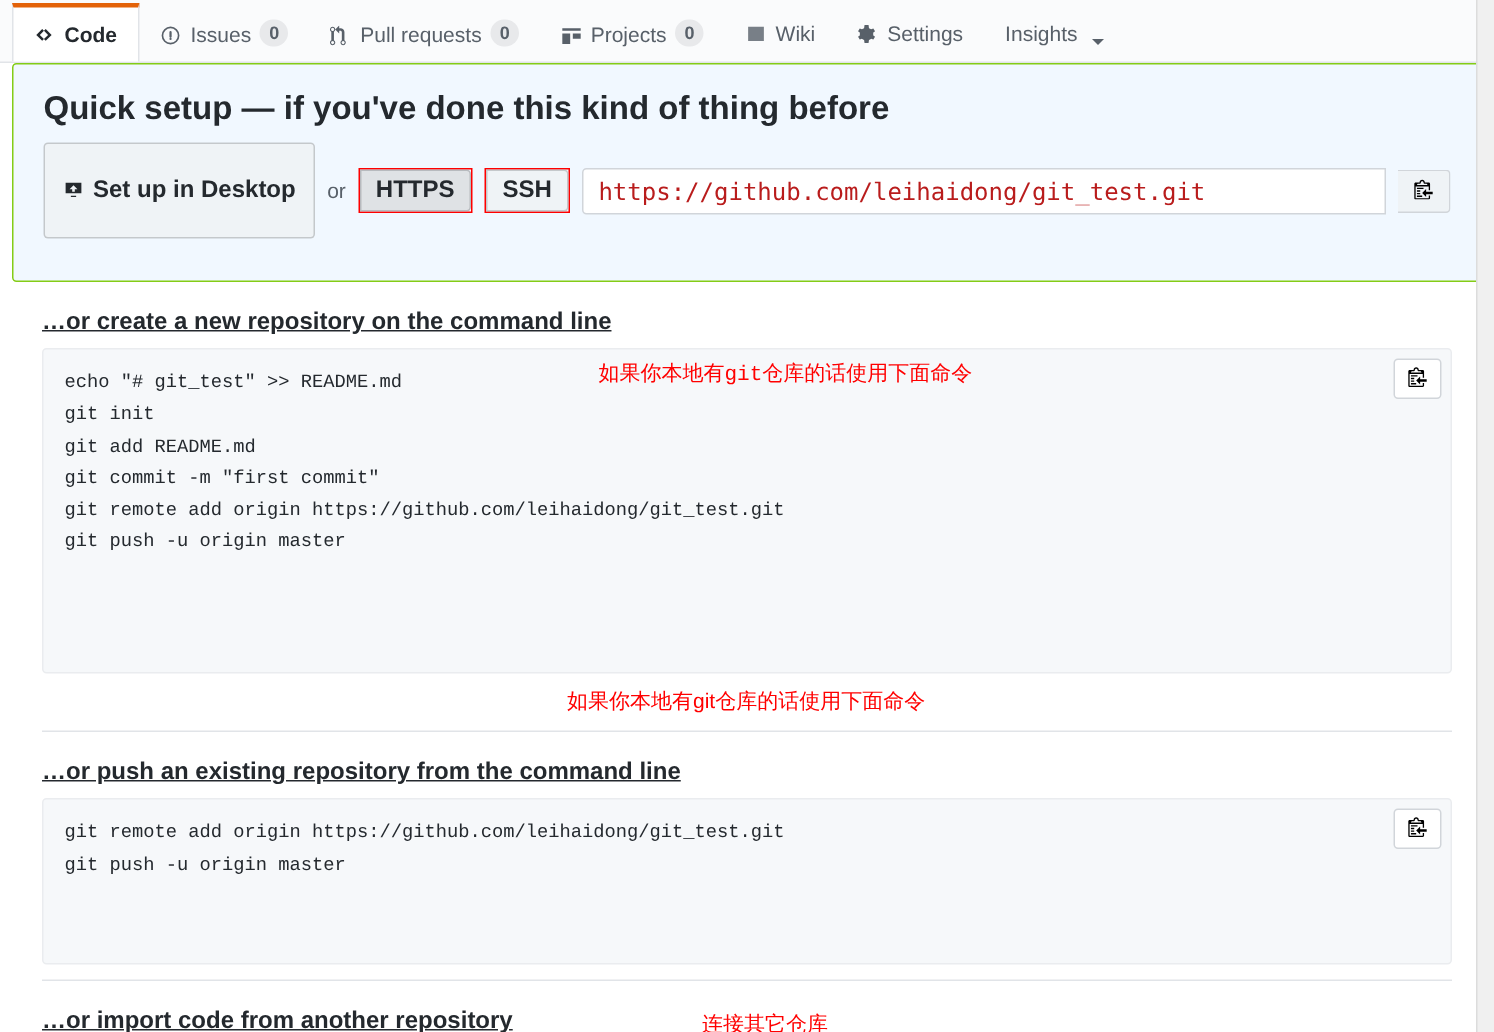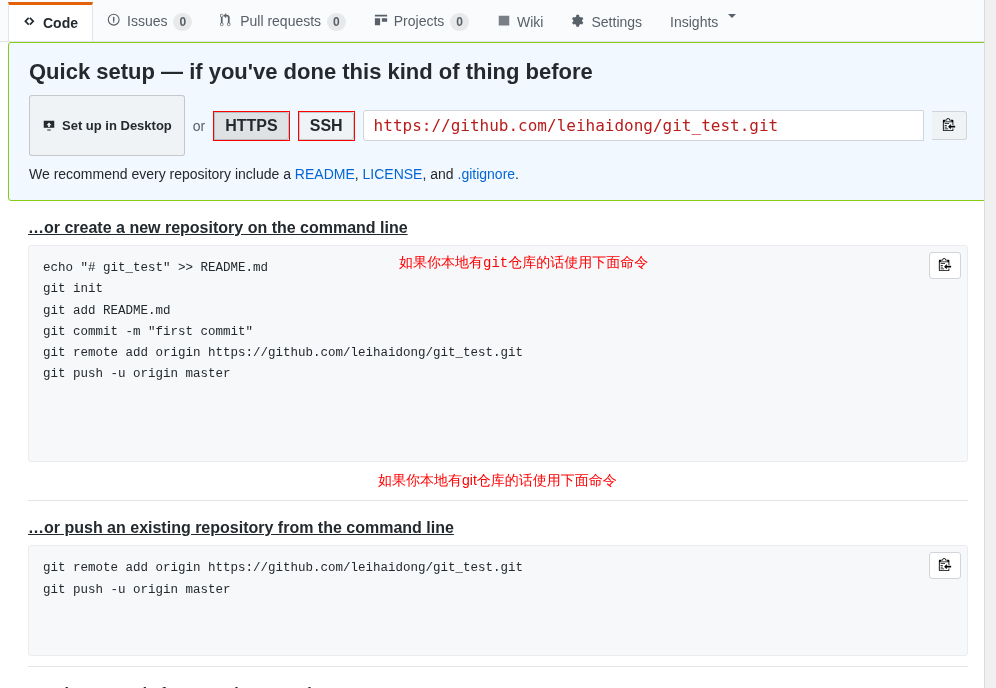--- a/index.html
+++ b/index.html
@@ -1,28 +1,28 @@
 <!DOCTYPE html>
 <html><head>
 <meta charset="utf-8">
 <style>
 * { box-sizing: border-box; margin: 0; padding: 0; }
 body { font-family: -apple-system, BlinkMacSystemFont, "Segoe UI", Helvetica, Arial, sans-serif; font-size: 14px; color: #24292e; background: #fff; width: 996px; }
 .tabnav { border-bottom: 1px solid #e1e4e8; display: flex; align-items: center; padding: 0 8px; background: #fafbfc; }
-.tabnav-tab { display: flex; align-items: flex-start; padding: 10px 14px; color: #586069; cursor: pointer; font-size: 14px; border-top: 3px solid transparent; gap: 6px; }
+.tabnav-tab { display: flex; align-items: flex-end; padding: 10px 14px; color: #586069; cursor: pointer; font-size: 14px; border-top: 3px solid transparent; gap: 6px; }
 .tabnav-tab.selected { background: #fff; border-top: 3px solid #e36209; border-left: 1px solid #e1e4e8; border-right: 1px solid #e1e4e8; color: #24292e; font-weight: 600; margin-bottom: -1px; }
 .counter { background: rgba(27,31,35,0.08); border-radius: 20px; padding: 2px 6px; font-size: 12px; color: #586069; font-weight: 600; }
 .icon { display: inline-flex; align-items: center; justify-content: center; }
 .caret { display: inline-block; width: 0; height: 0; border-left: 4px solid transparent; border-right: 4px solid transparent; border-top: 4px solid #586069; margin-left: 4px; vertical-align: middle; }
 .content { padding: 0 8px; }
 .quick-setup { border: 1px solid #84cc16; background: #f1f8ff; border-radius: 3px; padding: 16px 20px 18px 20px; margin-top: 0; }
 h2 { font-size: 22px; font-weight: 600; margin-bottom: 10px; }
 h3 { font-size: 16px; font-weight: 600; margin-bottom: 8px; text-decoration: underline; }
 .clone-row { display: flex; align-items: center; gap: 8px; margin-bottom: 10px; position: relative; }
-.btn { background: #eff3f6; border: 1px solid rgba(27,31,35,0.2); border-radius: 3px; padding: 22px 12px; font-size: 13px; font-weight: 600; color: #24292e; cursor: pointer; display: inline-flex; align-items: center; gap: 6px; }
+.btn { background: #eff3f6; border: 1px solid rgba(27,31,35,0.2); border-radius: 3px; padding: 22px 12px; font-size: 16px; font-weight: 600; color: #24292e; cursor: pointer; display: inline-flex; align-items: center; gap: 6px; }
 .btn-group { display: inline-flex; }
 .btn-group .btn-sm { border-radius: 0; margin-left: -1px; padding: 4px 10px; font-size: 16px; }
 .btn-group .btn-sm:first-child { border-radius: 3px 0 0 3px; margin-left: 0; }
 .btn-group .btn-sm:last-child { border-radius: 0 3px 3px 0; }
 .btn-sm.active { background: #dfe2e5; }
 .clone-url { flex: 1; border: 1px solid #d1d5da; border-radius: 3px 0 0 3px; padding: 5px 10px; font-family: SFMono-Regular, Consolas, monospace; font-size: 16px; color: #b91c1c; background: #fff; }
 .clipboard-btn { border: 1px solid #d1d5da; border-left: none; border-radius: 0 3px 3px 0; background: #eff3f6; padding: 5px 10px; cursor: pointer; }
 .or-text { color: #586069; font-size: 14px; }
 .redbox { border: 1px solid red; padding: 0; }
 .anno { color: #ff0000; font-size: 14px; position: absolute; white-space: nowrap; }
@@ -118,23 +118,20 @@
       </span>
       <input class="clone-url" readonly="" value="https://github.com/leihaidong/git_test.git" style="">
       <button class="clipboard-btn">
         <span class="icon">
             <svg width="14" height="14" viewBox="0 0 14 16" fill="#586069">
               <path d="M2 13h4v1H2v-1zm5-6H2v1h5V7zm2 3V8l-3 3 3 3v-2h5v-2H9zM4.5 9H2v1h2.5V9zM2 12h2.5v-1H2v1zm9 1h1v2c-.02.28-.11.52-.3.7-.19.18-.42.28-.7.3H1c-.55 0-1-.45-1-1V4c0-.55.45-1 1-1h3c0-1.11.89-2 2-2 1.11 0 2 .89 2 2h3c.55 0 1 .45 1 1v5h-1V6H1v9h10v-2zM2 5h8c0-.55-.45-1-1-1H8c-.55 0-1-.45-1-1s-.45-1-1-1-1 .45-1 1-.45 1-1 1H3c-.55 0-1 .45-1 1z"></path>
             </svg>
           </span>
       </button>
     </div>
-    <p class="recommend">
-      <span>We recommend every repository include a </span><a>README</a><span>, </span><a>LICENSE</a><span>, and </span><a>.gitignore</a><span>.</span>
-    </p>
   </div>
 
   <div class="section">
     <h3>…or create a new repository on the command line</h3>
     <div class="codeblock"><span>echo "# git_test" &gt;&gt; README.md
 git init
 git add README.md
 git commit -m "first commit"
 git remote add origin https://github.com/leihaidong/git_test.git
 git push -u origin master</span>

